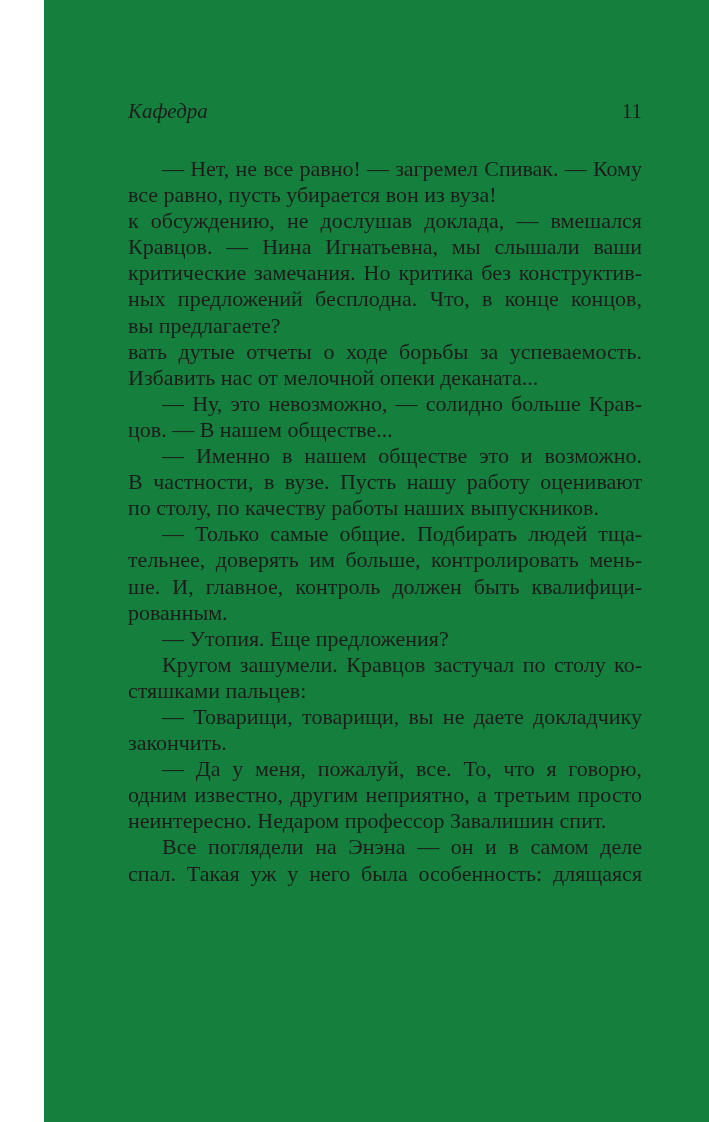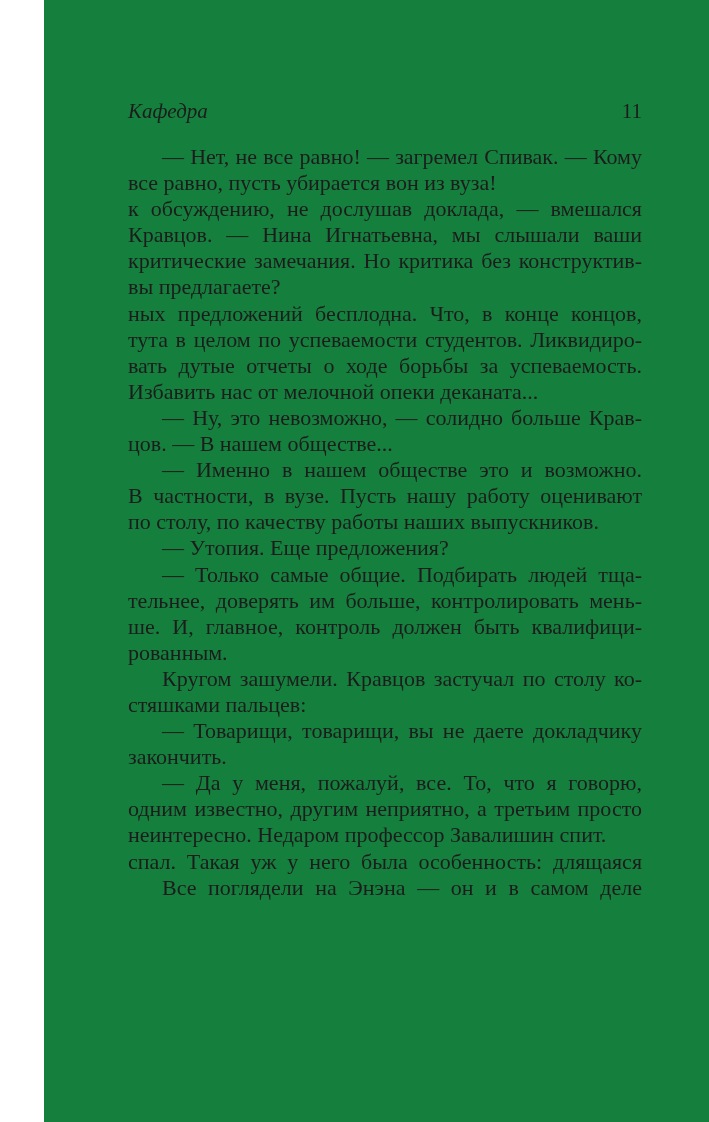--- a/index.html
+++ b/index.html
@@ -30,21 +30,21 @@
   }
   .running-title {
     font-style: italic;
   }
   .page-number {
     font-style: normal;
   }
   .body-text {
     position: absolute;
     left: 84px;
-    top: 144px;
+    top: 156px;
     width: 514px;
   }
   .paragraph {
     margin: 0;
     padding: 0;
   }
   .line {
     font-size: 22px;
     line-height: 26.1px;
     height: 26.1px;
@@ -70,57 +70,56 @@
   </div>
   <div class="body-text" id="body-text">
       <div class="paragraph">
         <div class="line first">— Нет, не все равно! — загремел Спивак. — Кому</div>
         <div class="line last">все равно, пусть убирается вон из вуза!</div>
       </div>
       <div class="paragraph">
         <div class="line">к обсуждению, не дослушав доклада, — вмешался</div>
         <div class="line">Кравцов. — Нина Игнатьевна, мы слышали ваши</div>
         <div class="line">критические замечания. Но критика без конструктив-</div>
+        <div class="line">ных предложений бесплодна. Что, в конце концов,</div>
         <div class="line last">вы предлагаете?</div>
-        <div class="line">ных предложений бесплодна. Что, в конце концов,</div>
       </div>
       <div class="paragraph">
-        <div class="line">тута в целом по успеваемости студентов. Ликвидиро-</div>
         <div class="line">вать дутые отчеты о ходе борьбы за успеваемость.</div>
         <div class="line last">Избавить нас от мелочной опеки деканата...</div>
       </div>
       <div class="paragraph">
         <div class="line first">— Ну, это невозможно, — солидно больше Крав-</div>
         <div class="line last">цов. — В нашем обществе...</div>
       </div>
       <div class="paragraph">
         <div class="line first">— Именно в нашем обществе это и возможно.</div>
         <div class="line">В частности, в вузе. Пусть нашу работу оценивают</div>
         <div class="line last">по столу, по качеству работы наших выпускников.</div>
       </div>
       <div class="paragraph">
-        <div class="line first last">— Утопия. Еще предложения?</div>
-      </div>
-      <div class="paragraph">
         <div class="line first">— Только самые общие. Подбирать людей тща-</div>
         <div class="line">тельнее, доверять им больше, контролировать мень-</div>
         <div class="line">ше. И, главное, контроль должен быть квалифици-</div>
         <div class="line last">рованным.</div>
+      </div>
+      <div class="paragraph">
+        <div class="line first last">— Утопия. Еще предложения?</div>
       </div>
       <div class="paragraph">
         <div class="line first">Кругом зашумели. Кравцов застучал по столу ко-</div>
         <div class="line last">стяшками пальцев:</div>
       </div>
       <div class="paragraph">
         <div class="line first">— Товарищи, товарищи, вы не даете докладчику</div>
         <div class="line last">закончить.</div>
       </div>
       <div class="paragraph">
         <div class="line first">— Да у меня, пожалуй, все. То, что я говорю,</div>
         <div class="line">одним известно, другим неприятно, а третьим просто</div>
         <div class="line last">неинтересно. Недаром профессор Завалишин спит.</div>
       </div>
       <div class="paragraph">
+        <div class="line first">Все поглядели на Энэна — он и в самом деле</div>
         <div class="line">спал. Такая уж у него была особенность: длящаяся</div>
-        <div class="line first">Все поглядели на Энэна — он и в самом деле</div>
       </div>
     </div>
 </div>
 
 </body></html>

